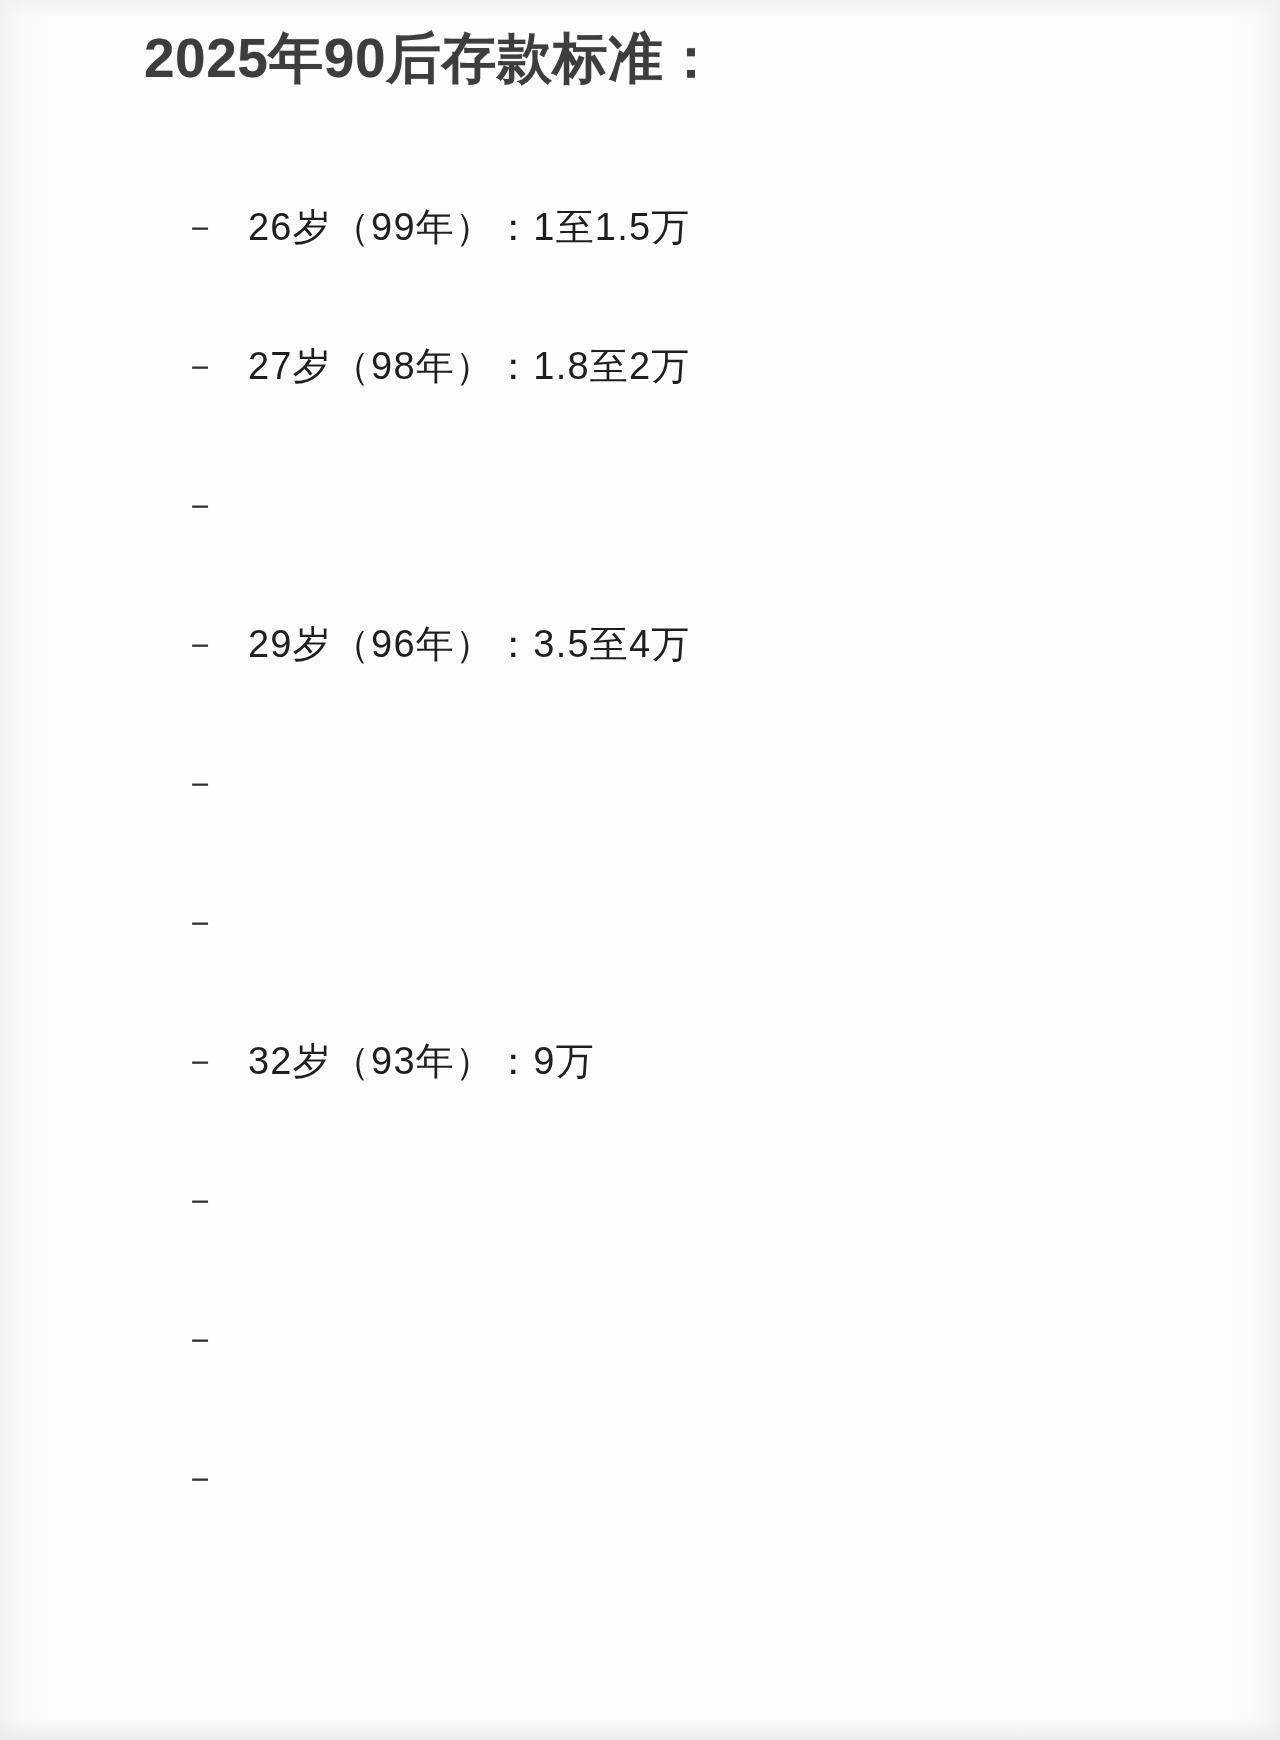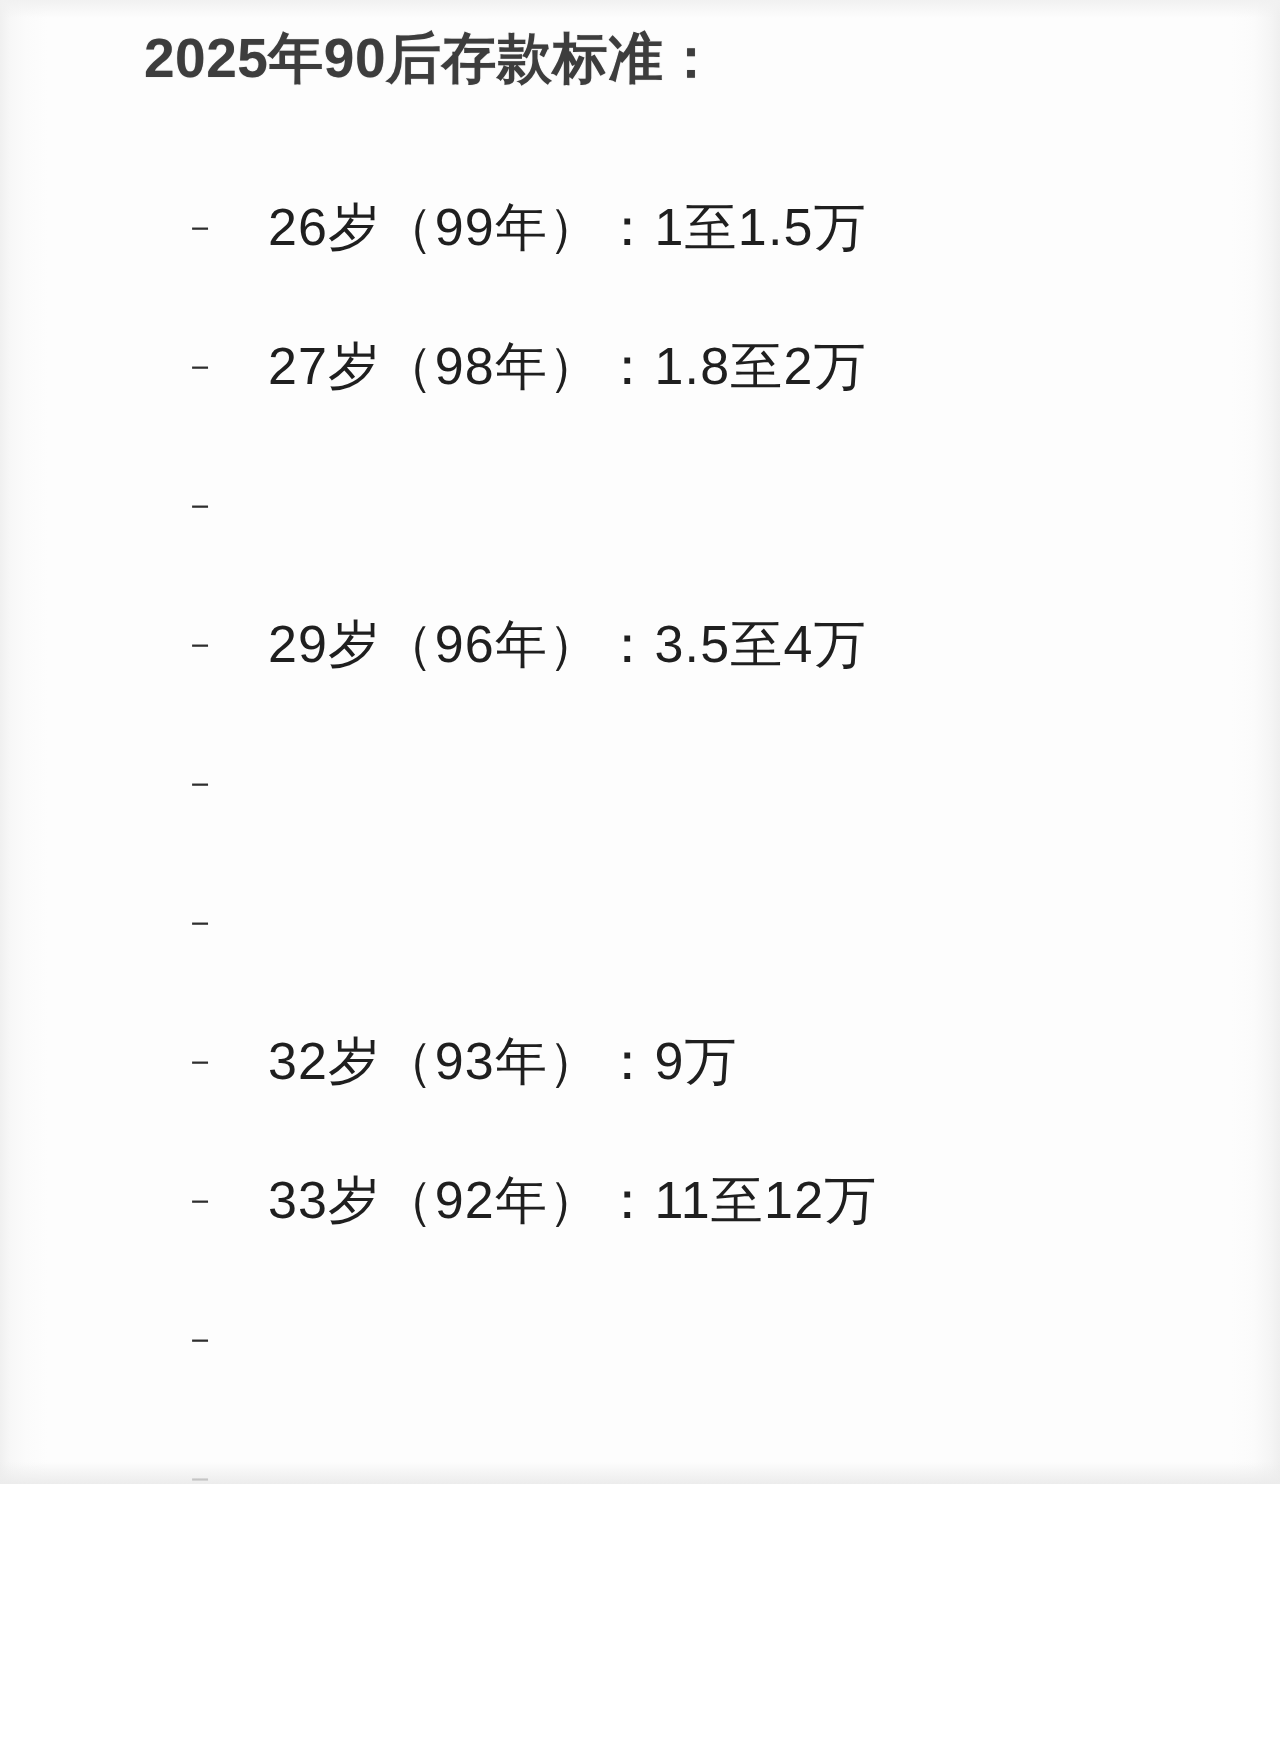--- a/index.html
+++ b/index.html
@@ -11,21 +11,21 @@
     height: 1740px;
     overflow: hidden;
     background: #ffffff;
     font-family: "Liberation Sans", "DejaVu Sans", sans-serif;
     -webkit-font-smoothing: antialiased;
   }
 
   #page {
     position: relative;
     width: 1280px;
-    height: 1484px;
+    height: 1740px;
     background:
       linear-gradient(to right,
         #f0f0f0 0px,
         #f7f7f7 10px,
         #fbfbfb 26px,
         #fdfdfd 48px,
         #fdfdfd 1232px,
         #fbfbfb 1254px,
         #f5f5f5 1270px,
         #efefef 1280px);
@@ -87,26 +87,25 @@
     width: 66px;
     flex: 0 0 66px;
     font-size: 36px;
     line-height: 62px;
     color: #2e2e2e;
     font-weight: 300;
   }
 
   .item-text {
     display: inline-block;
-    font-size: 52px;
+    font-size: 38px;
     line-height: 62px;
     color: #1f1f1f;
     font-weight: 300;
     letter-spacing: 1.2px;
-    margin-left: 20px;
   }
 </style>
 </head>
 <body>
 
 <div id="page">
 
   <div class="title">2025年90后存款标准：</div>
 
   <div class="list">
@@ -138,21 +137,20 @@
       <span class="dash">－</span>
     </div>
 
     <div class="item">
       <span class="dash">－</span>
       <span class="item-text">32岁（93年）：9万</span>
     </div>
 
     <div class="item">
       <span class="dash">－</span>
-      <span class="item-text">33岁（92年）：11至12万</span>
     </div>
 
     <div class="item">
       <span class="dash">－</span>
     </div>
 
     <div class="item">
       <span class="dash">－</span>
     </div>
 

